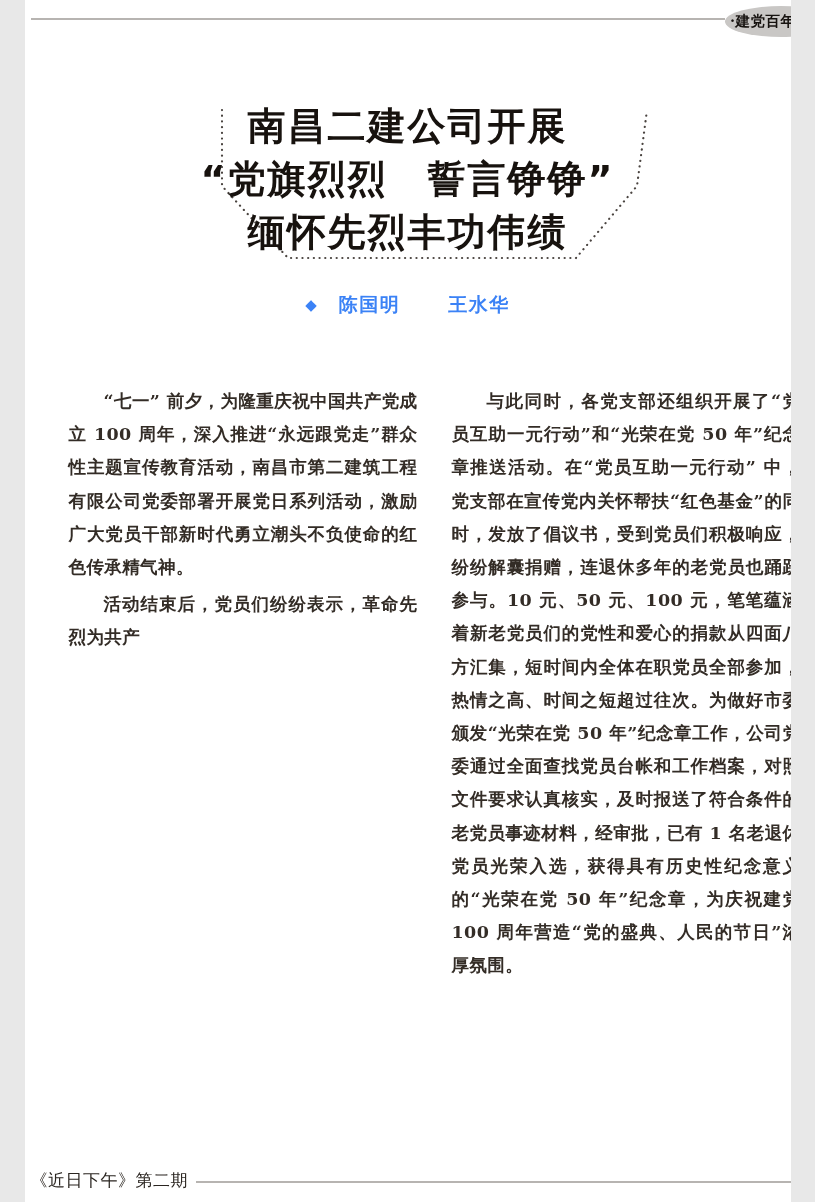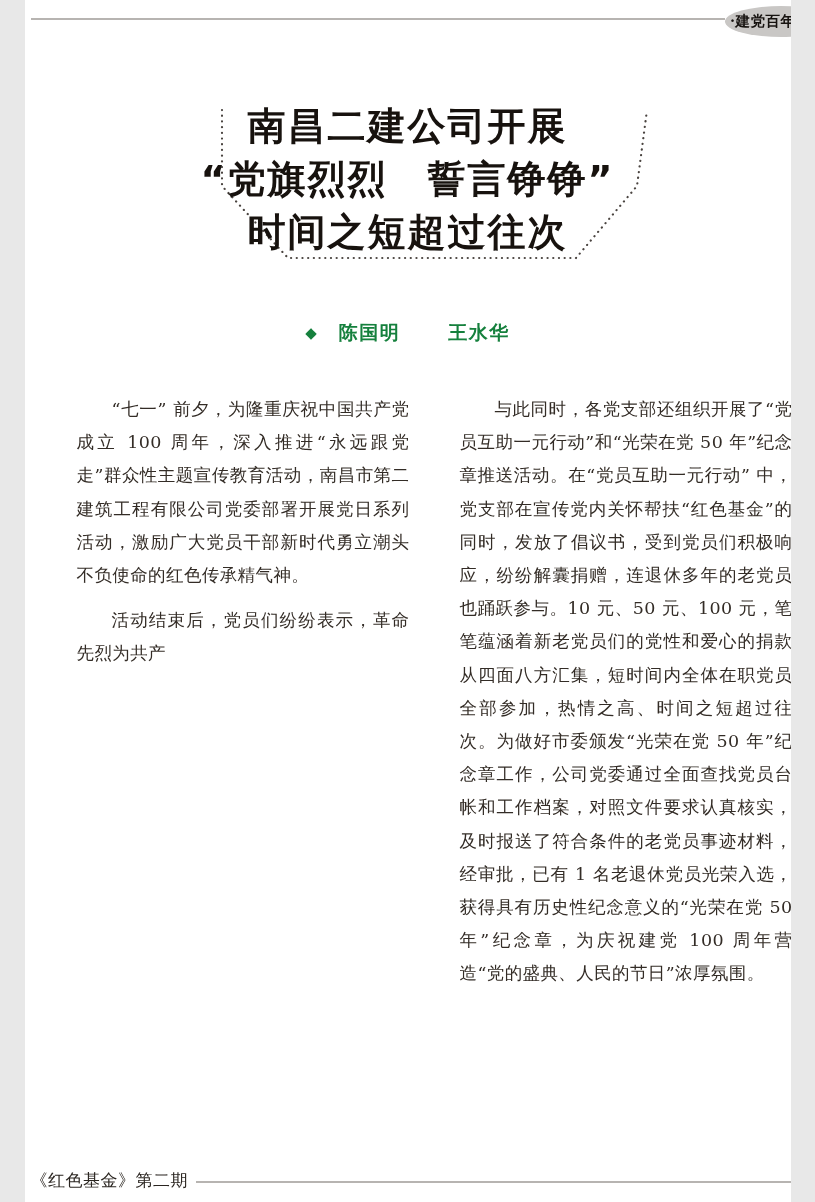--- a/index.html
+++ b/index.html
@@ -45,23 +45,22 @@
     letter-spacing:2px;
     color:#17120e;
   }
   .article-title .t-line{display:block;}
   
   .byline{
     position:absolute;left:0;top:292px;width:100%;
     text-align:center;
     font-size:19px;
     font-weight:bold;
-    color:#15803d;
+    color:#3b82f6;
     letter-spacing:1.5px;
-    margin-top:28px;
   }
   .byline .diamond{
     font-size:15px;
     margin-right:14px;
     position:relative;top:-1px;
     letter-spacing:0;
   }
   .byline .author-1{margin-right:2.1em;}
   
   .columns{
@@ -71,21 +70,21 @@
   }
   .col{
     width:357px;
     font-size:17.5px;
     line-height:33.2px;
     text-align:justify;
     text-justify:inter-character;
     letter-spacing:0.4px;
     color:#332c26;
   }
-  .col p{margin:12px;}
+  .col p{margin:4px;font-weight:bold;}
   .col p.indent{text-indent:2em;}
   
   .page-footer{
     position:absolute;left:6px;top:1163px;width:803px;height:34px;
     display:flex;align-items:center;
   }
   .journal-name{
     font-size:17px;
     color:#2a2520;
     letter-spacing:0.5px;
@@ -112,38 +111,38 @@
     <span>·建党百年特辑·</span>
   </div>
 
   <svg class="title-border" viewBox="0 0 460 162" xmlns="http://www.w3.org/2000/svg">
     <path d="M 17,7 L 17,83 L 83,155 L 371,155 L 432,83 L 442,7" fill="none" stroke="#4a4440" stroke-width="2.2" stroke-dasharray="0.1 5.6" stroke-linecap="round"></path>
   </svg>
 
   <h1 class="article-title">
     <span class="t-line">南昌二建公司开展</span>
     <span class="t-line">“党旗烈烈　誓言铮铮”</span>
-    <span class="t-line">时间之短超过往次</span>
+    <span class="t-line">缅怀先烈丰功伟绩</span>
   </h1>
 
   <div class="byline">
     <span class="diamond">◆</span>
     <span class="author-1">陈国明</span>
     <span class="author-2">王水华</span>
   </div>
 
   <div class="columns">
     <div class="col col-left">
       <p class="indent">“七一” 前夕，为隆重庆祝中国共产党成立 100 周年，深入推进“永远跟党走”群众性主题宣传教育活动，南昌市第二建筑工程有限公司党委部署开展党日系列活动，激励广大党员干部新时代勇立潮头不负使命的红色传承精气神。</p>
       <p class="indent">活动结束后，党员们纷纷表示，革命先烈为共产</p>
     </div>
     <div class="col col-right">
       <p class="indent">与此同时，各党支部还组织开展了“党员互助一元行动”和“光荣在党 50 年”纪念章推送活动。在“党员互助一元行动” 中，党支部在宣传党内关怀帮扶“红色基金”的同时，发放了倡议书，受到党员们积极响应，纷纷解囊捐赠，连退休多年的老党员也踊跃参与。10 元、50 元、100 元，笔笔蕴涵着新老党员们的党性和爱心的捐款从四面八方汇集，短时间内全体在职党员全部参加，热情之高、时间之短超过往次。为做好市委颁发“光荣在党 50 年”纪念章工作，公司党委通过全面查找党员台帐和工作档案，对照文件要求认真核实，及时报送了符合条件的老党员事迹材料，经审批，已有 1 名老退休党员光荣入选，获得具有历史性纪念意义的“光荣在党 50 年”纪念章，为庆祝建党 100 周年营造“党的盛典、人民的节日”浓厚氛围。</p>
     </div>
   </div>
 
   <div class="page-footer">
-    <span class="journal-name">《红色基金》第二期</span>
+    <span class="journal-name">《近日下午》第二期</span>
     <div class="footer-rule"></div>
     <span class="page-number">35</span>
   </div>
 
 </div>
 
 </body></html>

